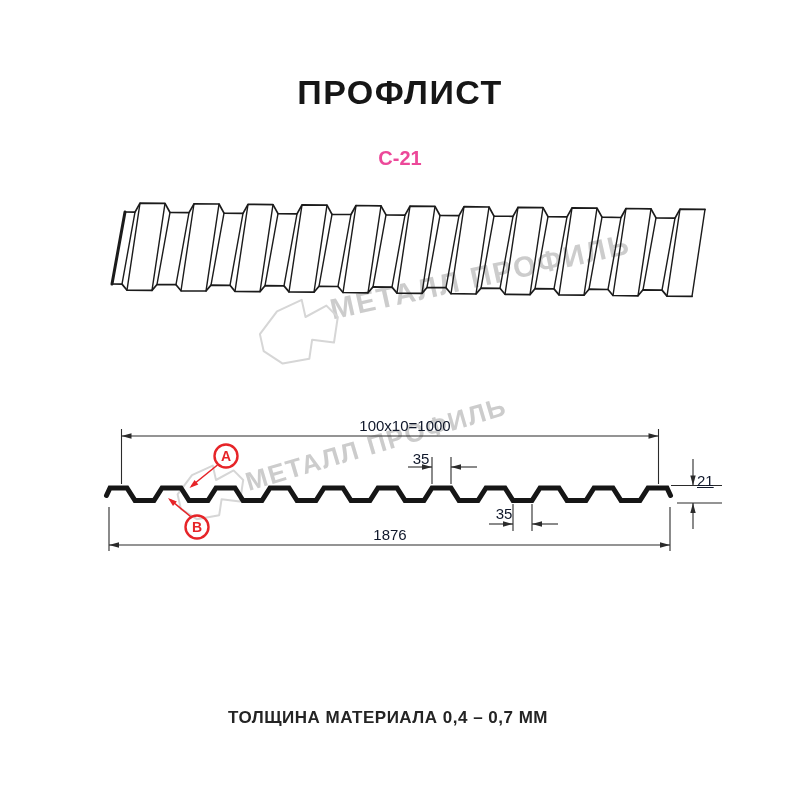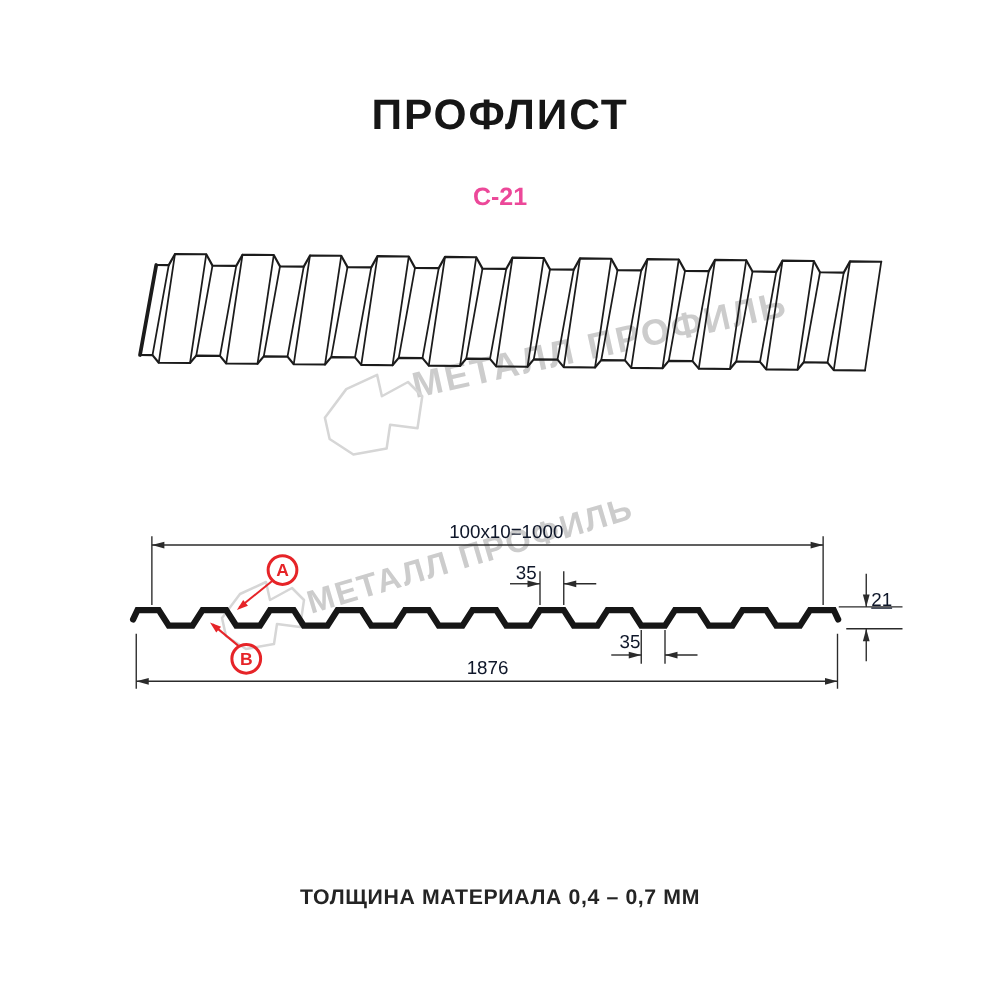--- a/index.html
+++ b/index.html
@@ -10,21 +10,21 @@
   .subtitle{position:absolute;left:400px;top:115px;transform:translateX(-50%);
          font-size:20px;font-weight:600;color:#ec4899;white-space:nowrap;z-index:3;margin-top:32px;}
   .wm{position:absolute;font-weight:700;color:#cccccc;white-space:nowrap;z-index:0;transform-origin:0 0;}
   .wm1{left:327px;top:294px;font-size:29px;letter-spacing:2px;transform:rotate(-12.5deg);}
   .wm2{left:242px;top:468px;font-size:26px;letter-spacing:1.5px;transform:rotate(-16.5deg);}
   svg.drawing{position:absolute;left:0;top:0;z-index:1;}
   .dim{position:absolute;font-size:15px;color:#0f172a;white-space:nowrap;z-index:2;line-height:15px;}
   .ctr{transform:translateX(-50%);}
   .marker{position:absolute;font-size:14px;font-weight:700;z-index:2;
           transform:translate(-50%,-50%);line-height:14px;}
-  .footer{position:absolute;left:400px;top:708px;transform:translateX(-50%);
+  .footer{position:absolute;left:388px;top:708px;transform:translateX(-50%);
           font-size:17px;font-weight:600;letter-spacing:0.5px;color:#242424;white-space:nowrap;z-index:3;}
 </style>
 </head>
 <body>
 
 <div class="page">
 
   <div class="title">ПРОФЛИСТ</div>
   <div class="subtitle">С-21</div>
 

